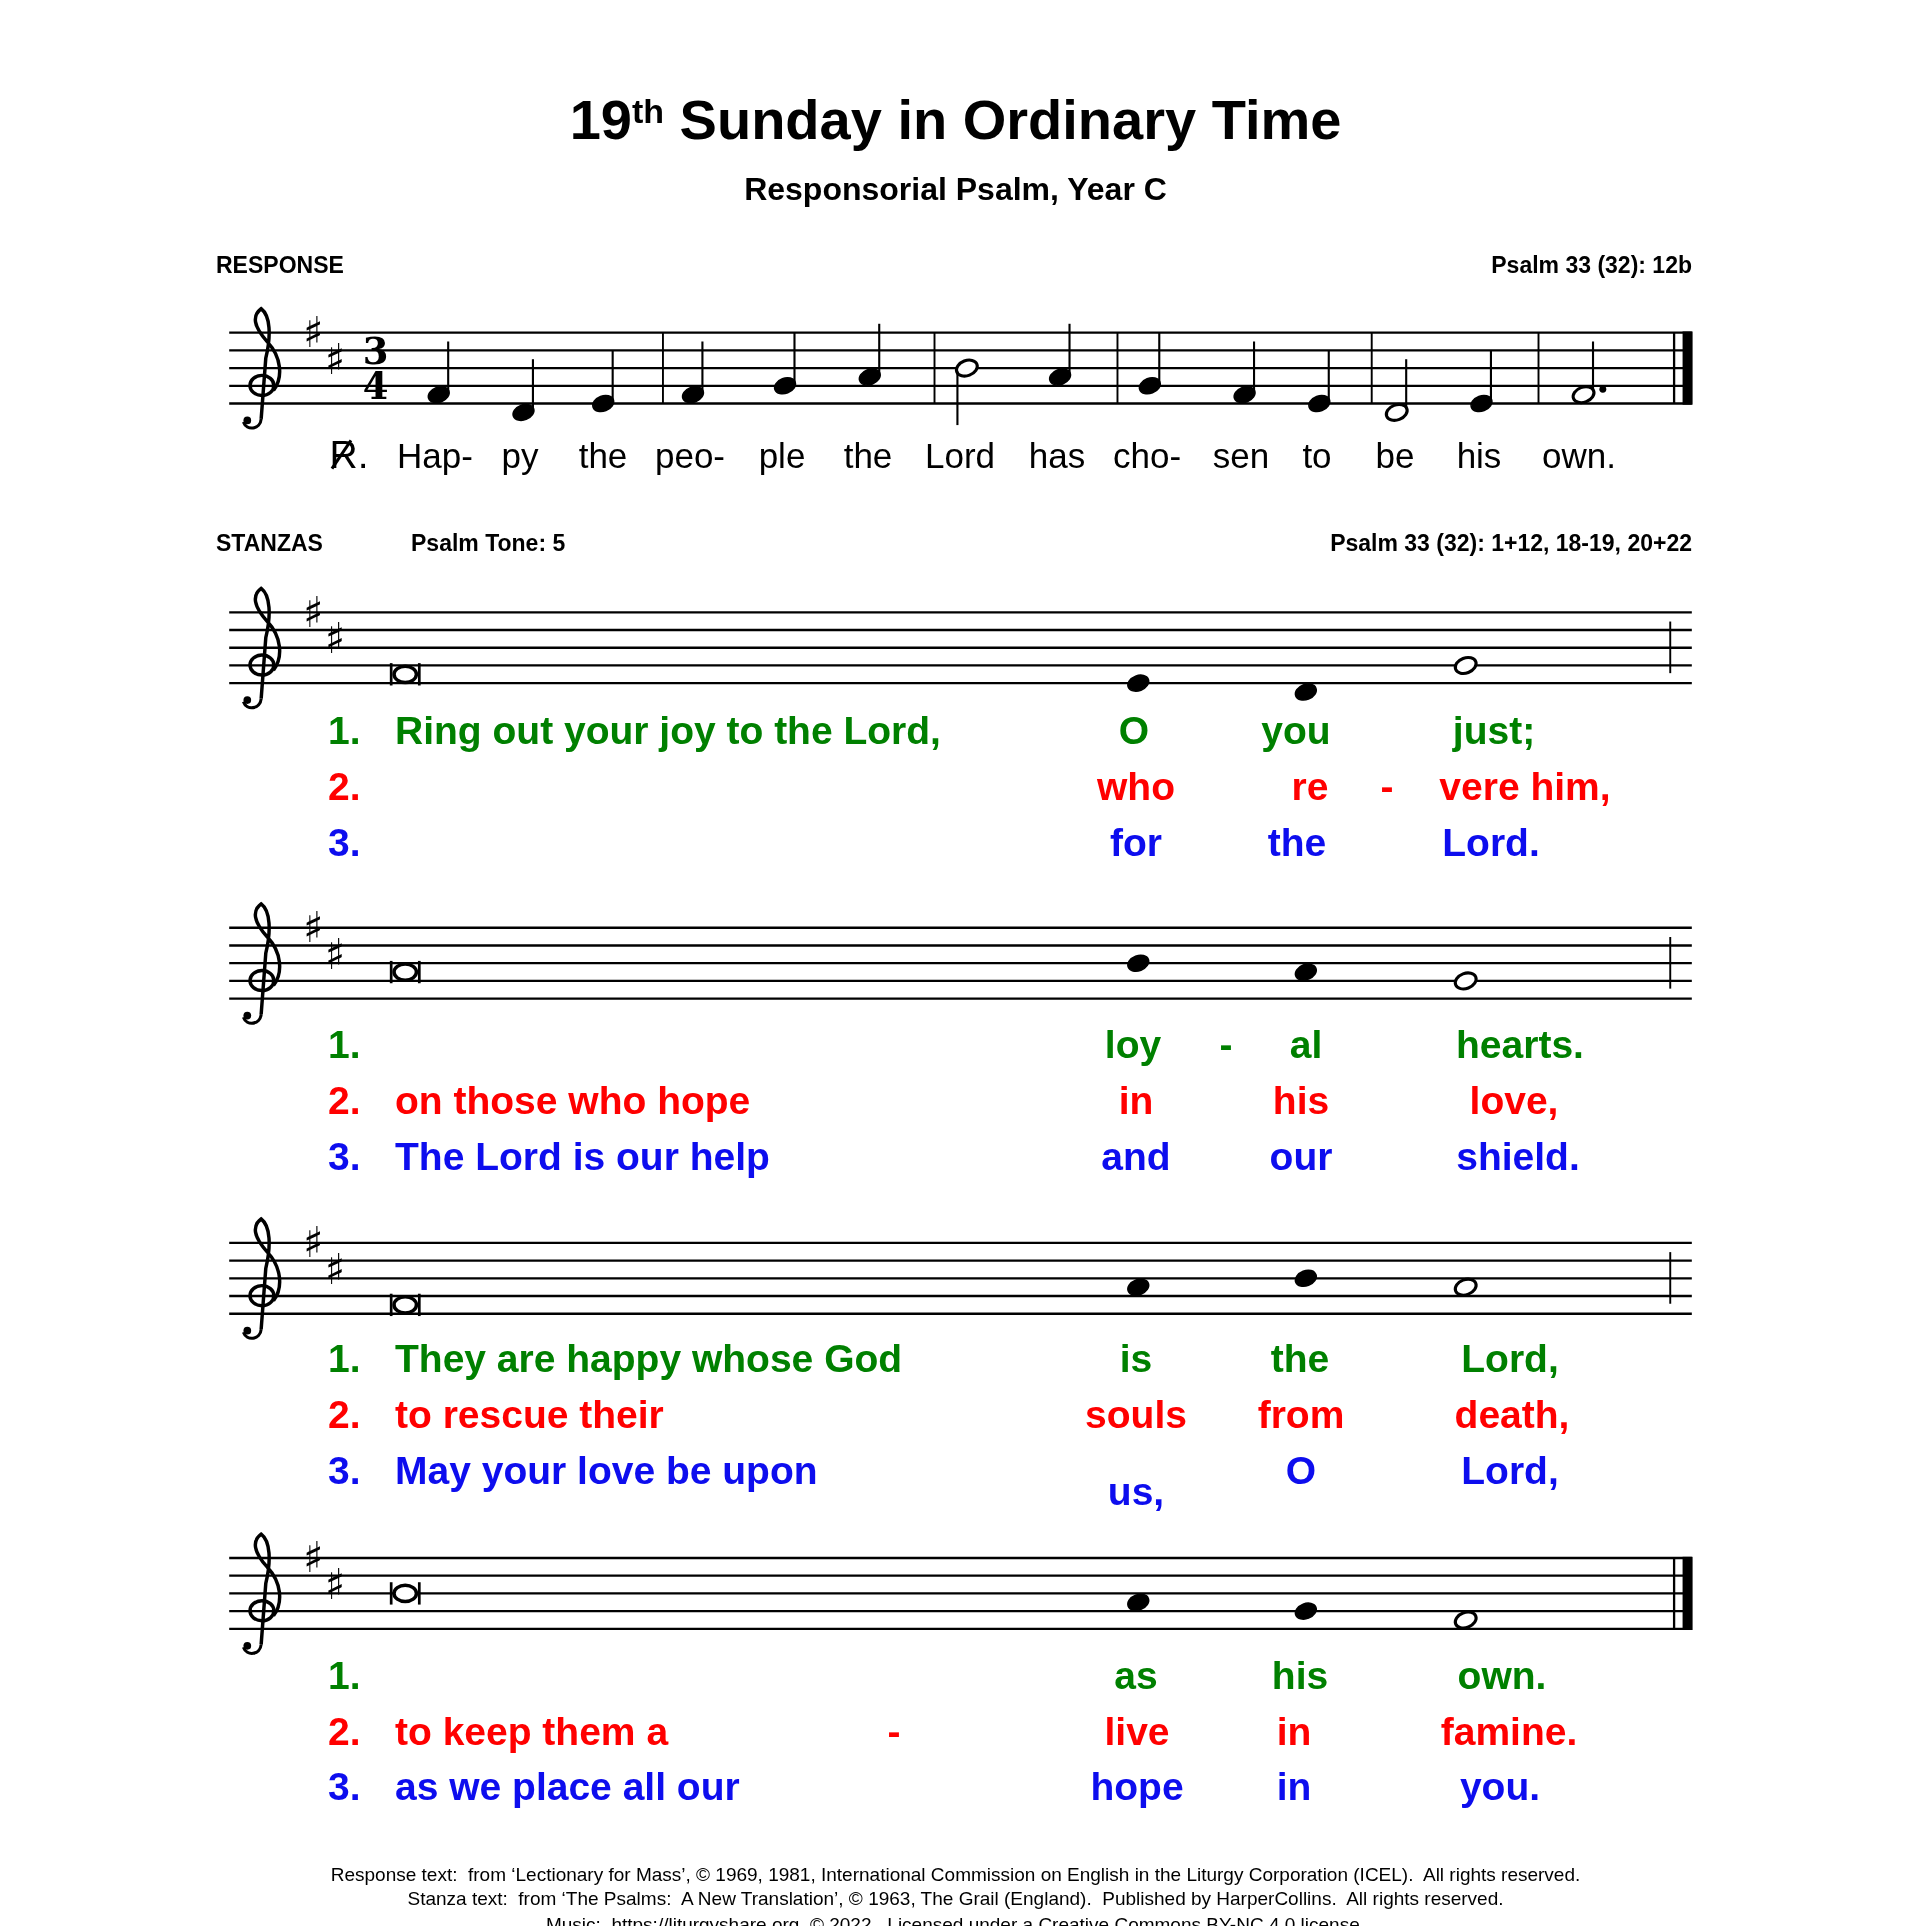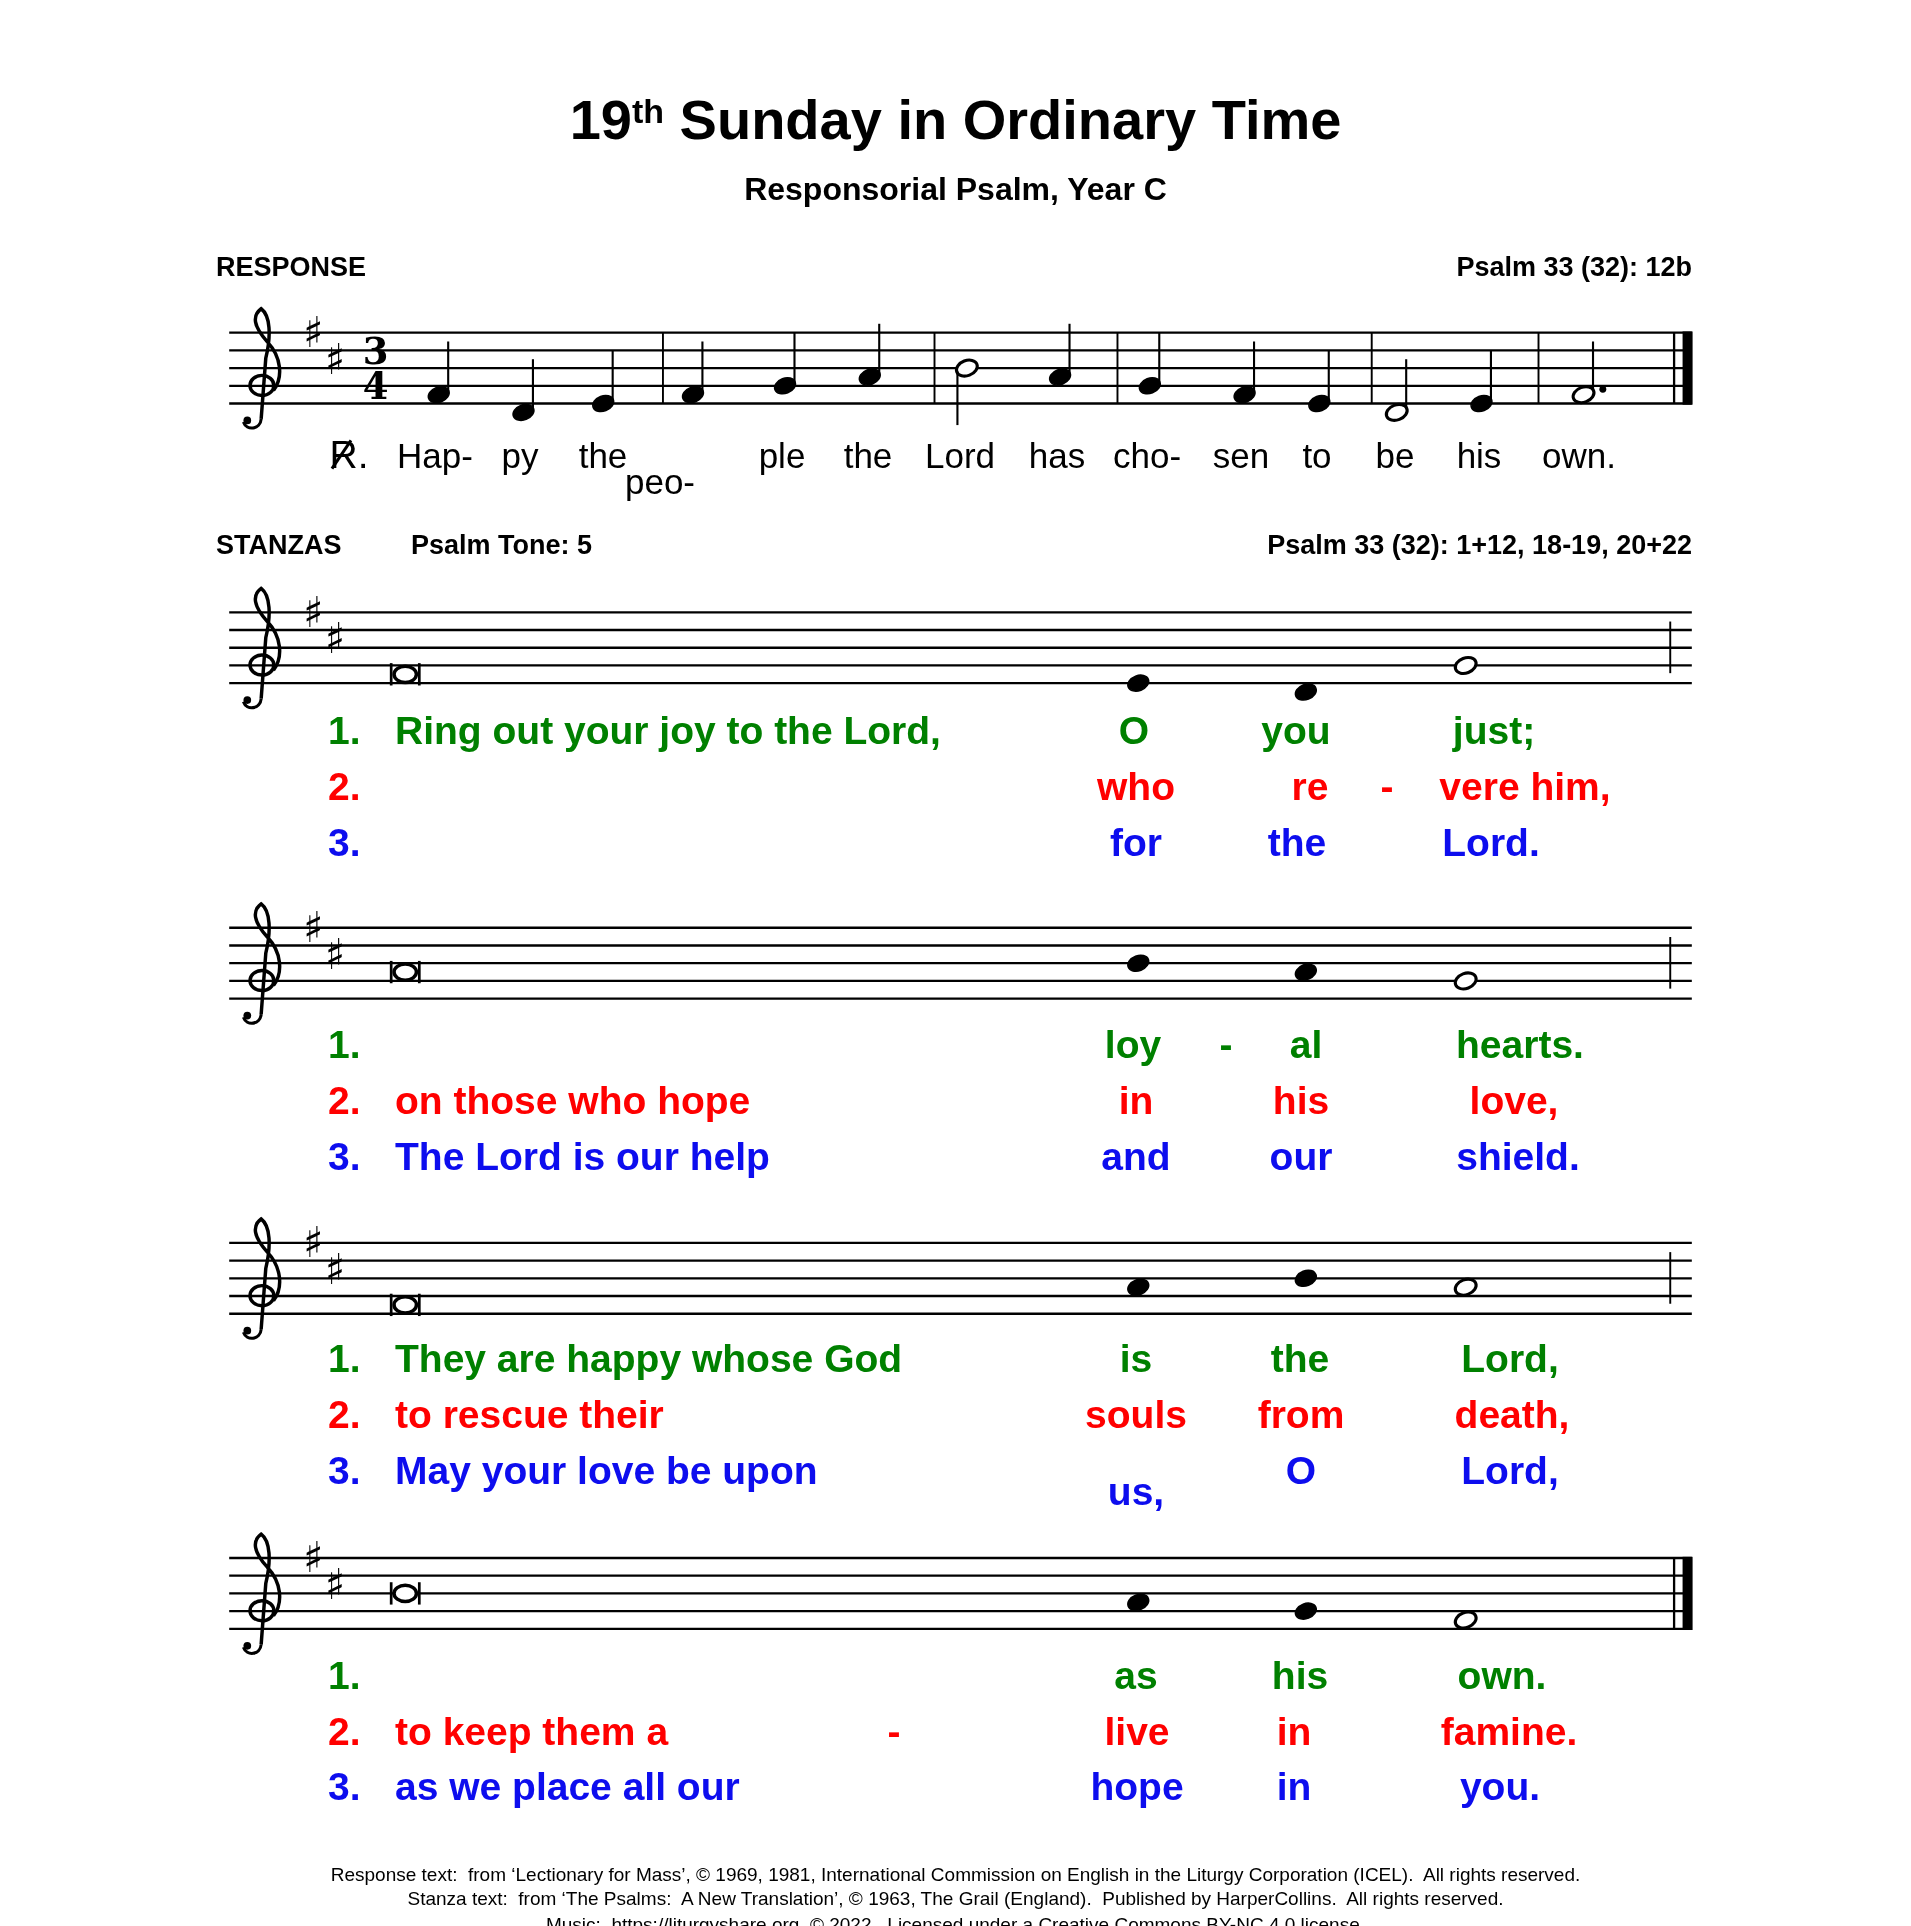--- a/index.html
+++ b/index.html
@@ -2,21 +2,21 @@
 <html style="font-size:6.2px"><head>
 <meta charset="utf-8">
 <style>
   html,body{margin:0;padding:0;background:#fff;}
   #page{position:relative;width:1911px;height:2703px;background:#ffffff;overflow:hidden;
         font-family:"Liberation Sans",sans-serif;color:#000;}
   .abs{position:absolute;white-space:nowrap;}
   #title{top:87px;left:0;width:100%;text-align:center;font-size:56px;font-weight:bold;}
   #title .ord{font-size:34px;position:relative;top:-16px;font-weight:bold;}
   #subtitle{top:171px;left:0;width:100%;text-align:center;font-size:32px;font-weight:bold;}
-  .seclabel{font-size:27px;font-weight:bold;}
+  .seclabel{font-size:23px;font-weight:bold;}
   #response-label{top:252px;left:216px;}
   #response-ref{top:252px;right:219px;}
   #stanzas-label{top:530px;left:216px;}
   #stanzas-tone{top:530px;left:411px;}
   #stanzas-ref{top:530px;right:219px;}
   #music-svg{position:absolute;left:0;top:0;pointer-events:none;}
   #response-lyrics{top:436px;left:0;width:100%;height:54px;font-size:35px;}
   #response-lyrics .syl{position:absolute;transform:translateX(-50%);top:0;}
   #rsym{position:absolute;left:349px;top:-3.1px;transform:translateX(-50%);font-size:39px;}
   #rsym .rslash{position:absolute;left:-4.6px;top:20px;width:34px;height:3.1px;background:#000;
@@ -247,21 +247,21 @@
         <line x1="4346" y1="4044" x2="4346" y2="4228" stroke="#000" stroke-width="6"></line>
         <rect x="4368" y="4041" width="26" height="190" fill="#000"></rect>
       </g>
     </svg>
 
   <div id="response-lyrics" class="abs">
     <span id="rsym"><span>R.</span><span class="rslash"></span></span>
   <span class="syl" style="left: 435px;">Hap-</span>
       <span class="syl" style="left: 520px;">py</span>
       <span class="syl" style="left: 603px;">the</span>
-      <span class="syl" style="left: 660px; margin-top: 26px;">peo-</span>
+      <span class="syl" style="left: 690px;">peo-</span>
       <span class="syl" style="left: 782px;">ple</span>
       <span class="syl" style="left: 868px;">the</span>
       <span class="syl" style="left: 960px;">Lord</span>
       <span class="syl" style="left: 1057px;">has</span>
       <span class="syl" style="left: 1147px;">cho-</span>
       <span class="syl" style="left: 1241px;">sen</span>
       <span class="syl" style="left: 1317px;">to</span>
       <span class="syl" style="left: 1395px;">be</span>
       <span class="syl" style="left: 1479px;">his</span>
       <span class="syl" style="left: 1579px;">own.</span>

